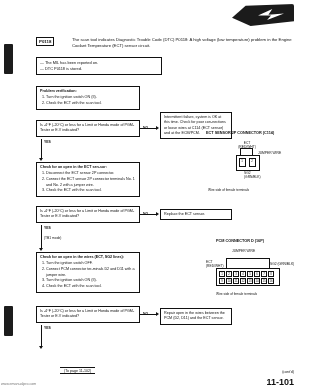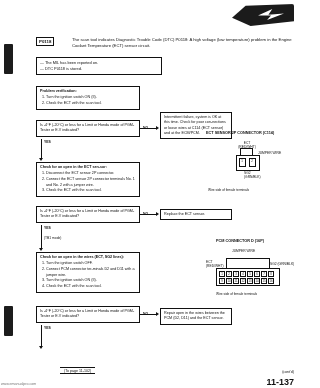--- a/index.html
+++ b/index.html
@@ -208,16 +208,16 @@
     <div class="pin" style="left:23px;top:8.5px;width:6px;height:6px;">12</div>
     <div class="pin" style="left:30px;top:8.5px;width:6px;height:6px;">13</div>
     <div class="pin" style="left:37px;top:8.5px;width:6px;height:6px;">14</div>
     <div class="pin" style="left:44px;top:8.5px;width:6px;height:6px;">15</div>
     <div class="pin" style="left:51px;top:8.5px;width:6px;height:6px;">16</div>
   </div>
   <div class="capnote" style="left:216px;top:292px;">Wire side of female terminals</div>
 
   <div class="footer-left">(To page 11-102)</div>
   <div class="footer-right">(cont'd)</div>
-  <div class="pagenum">11-137</div>
+  <div class="pagenum">11-101</div>
   <div class="watermark">www.emanualpro.com</div>
 
 </div>
 
 </body></html>

